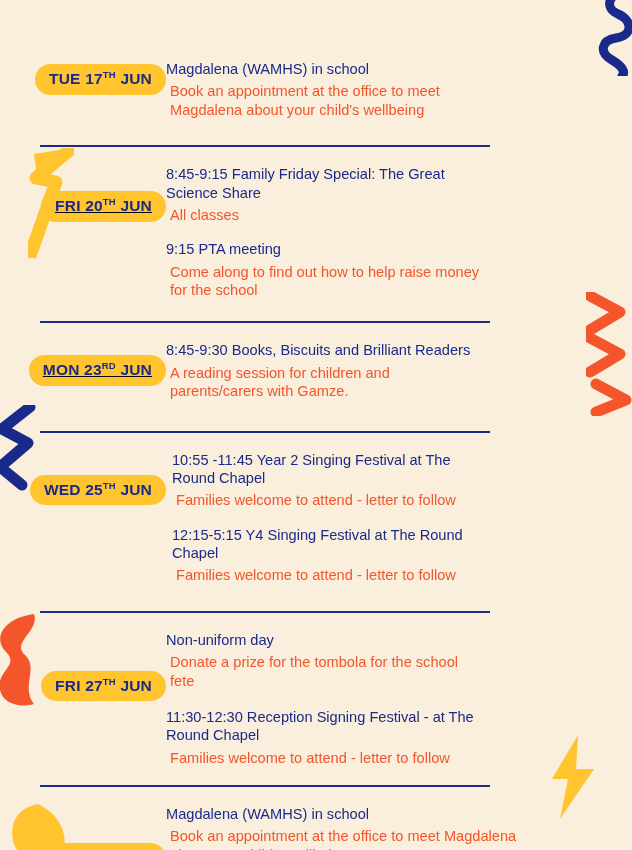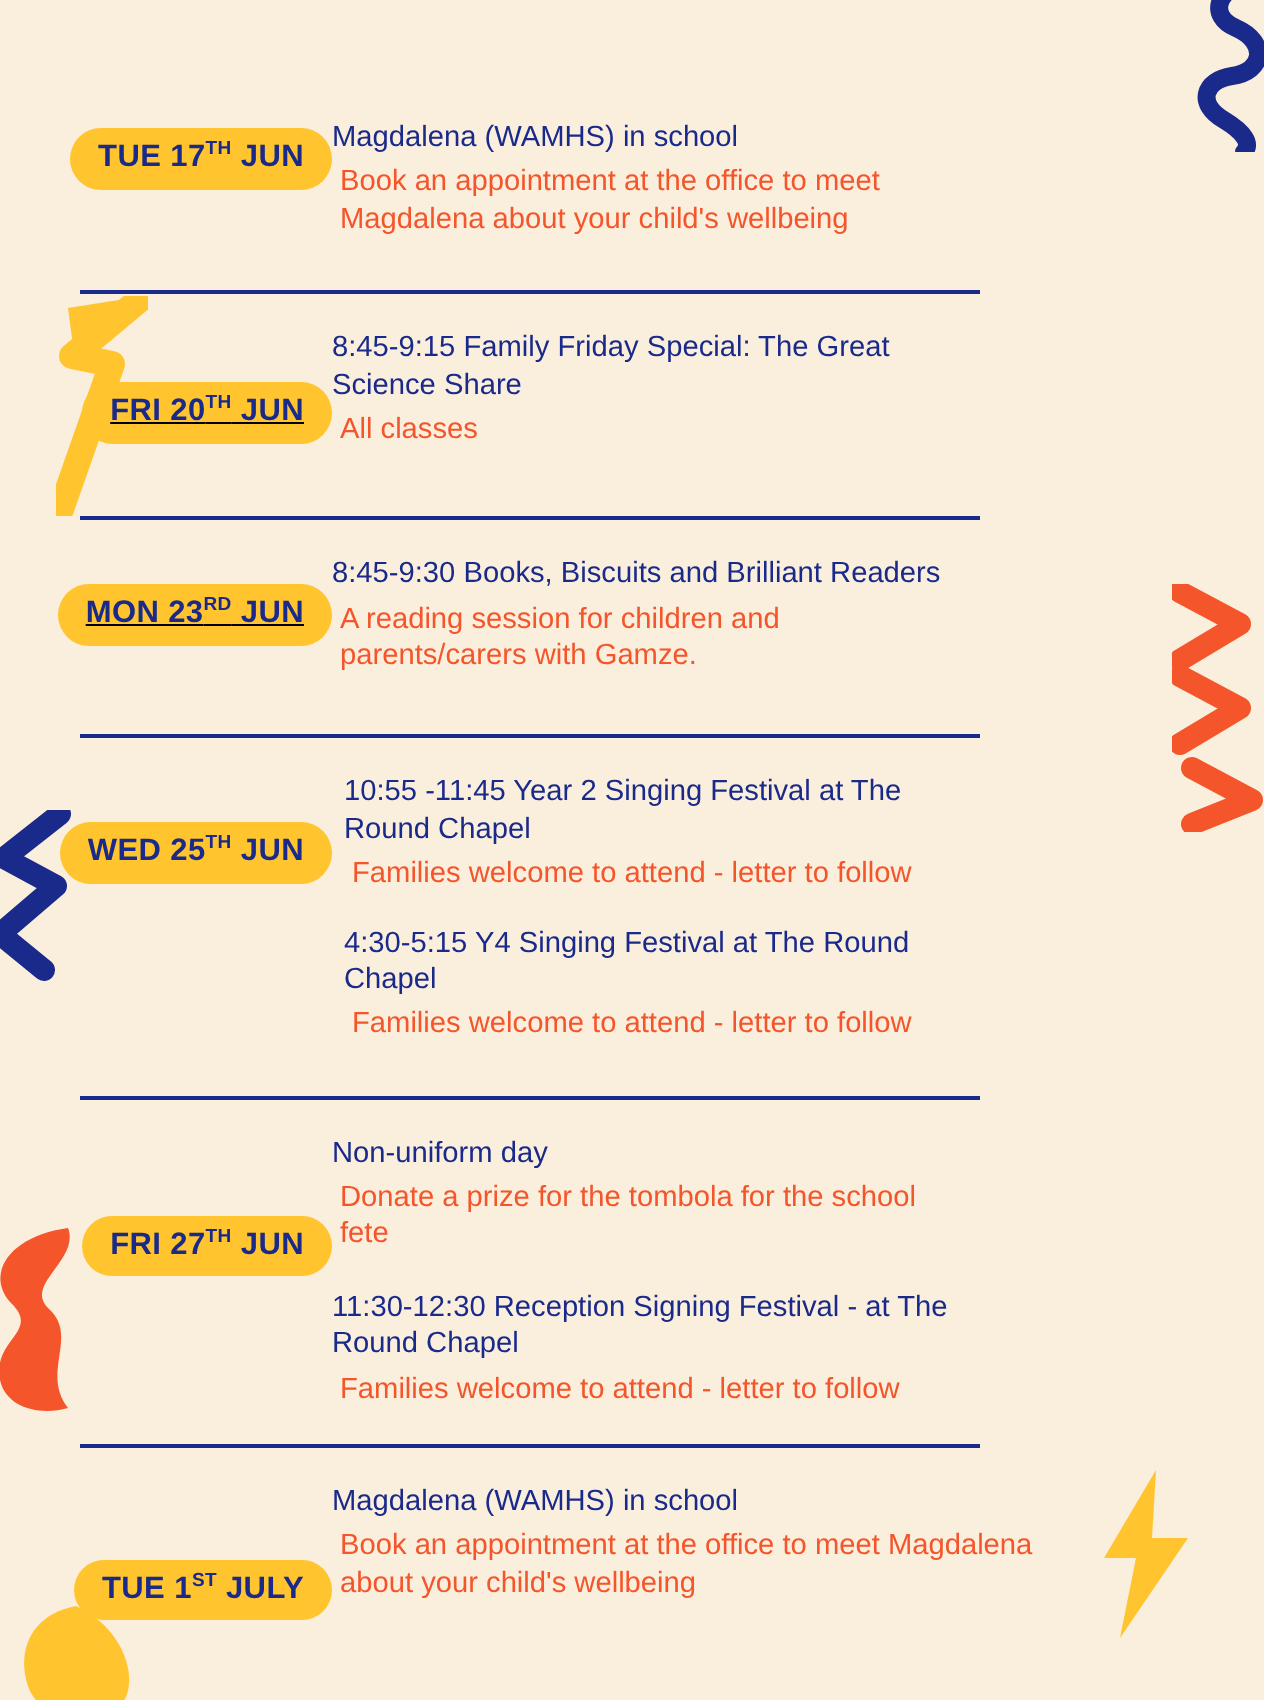--- a/index.html
+++ b/index.html
@@ -175,20 +175,24 @@
         <div class="date-col" style="align-self:flex-start; padding-top:26px;text-decoration:underline;">
           <div class="date-pill">
             <span>FRI 20</span><sup>TH</sup><span> JUN</span>
           </div>
         </div>
         <div class="detail-col">
           <div class="block" style="margin-bottom:16px;">
             <p class="b-title">8:45-9:15 Family Friday Special: The Great Science Share</p>
             <p class="b-sub">All classes</p>
           </div>
+          <div class="block">
+            <p class="b-title">9:15 PTA meeting</p>
+            <p class="b-sub">Come along to find out how to help raise money for the school</p>
+          </div>
         </div>
       </div>
     </div>
     <div class="divider" style="margin-top:18px;"></div>
 
     <div class="row" style="padding-top:6px;">
       <div class="row-inner">
         <div class="date-col" style="align-self:flex-start; padding-top:14px;text-decoration:underline;">
           <div class="date-pill">
             <span>MON 23</span><sup>RD</sup><span> JUN</span>
@@ -210,21 +214,21 @@
           <div class="date-pill">
             <span>WED 25</span><sup>TH</sup><span>  JUN</span>
           </div>
         </div>
         <div class="detail-col" style="padding-left:6px;">
           <div class="block" style="margin-bottom:16px;">
             <p class="b-title">10:55 -11:45 Year 2 Singing Festival at The Round Chapel</p>
             <p class="b-sub">Families welcome to attend - letter to follow</p>
           </div>
           <div class="block">
-            <p class="b-title">4:30-5:15 Y4 Singing Festival  at The Round Chapel</p>
+            <p class="b-title">12:15-5:15 Y4 Singing Festival  at The Round Chapel</p>
             <p class="b-sub">Families welcome to attend - letter to follow</p>
           </div>
         </div>
       </div>
     </div>
     <div class="divider" style="margin-top:22px;"></div>
 
     <div class="row" style="padding-top:6px;">
       <div class="row-inner">
         <div class="date-col" style="align-self:flex-start; padding-top:40px;">

